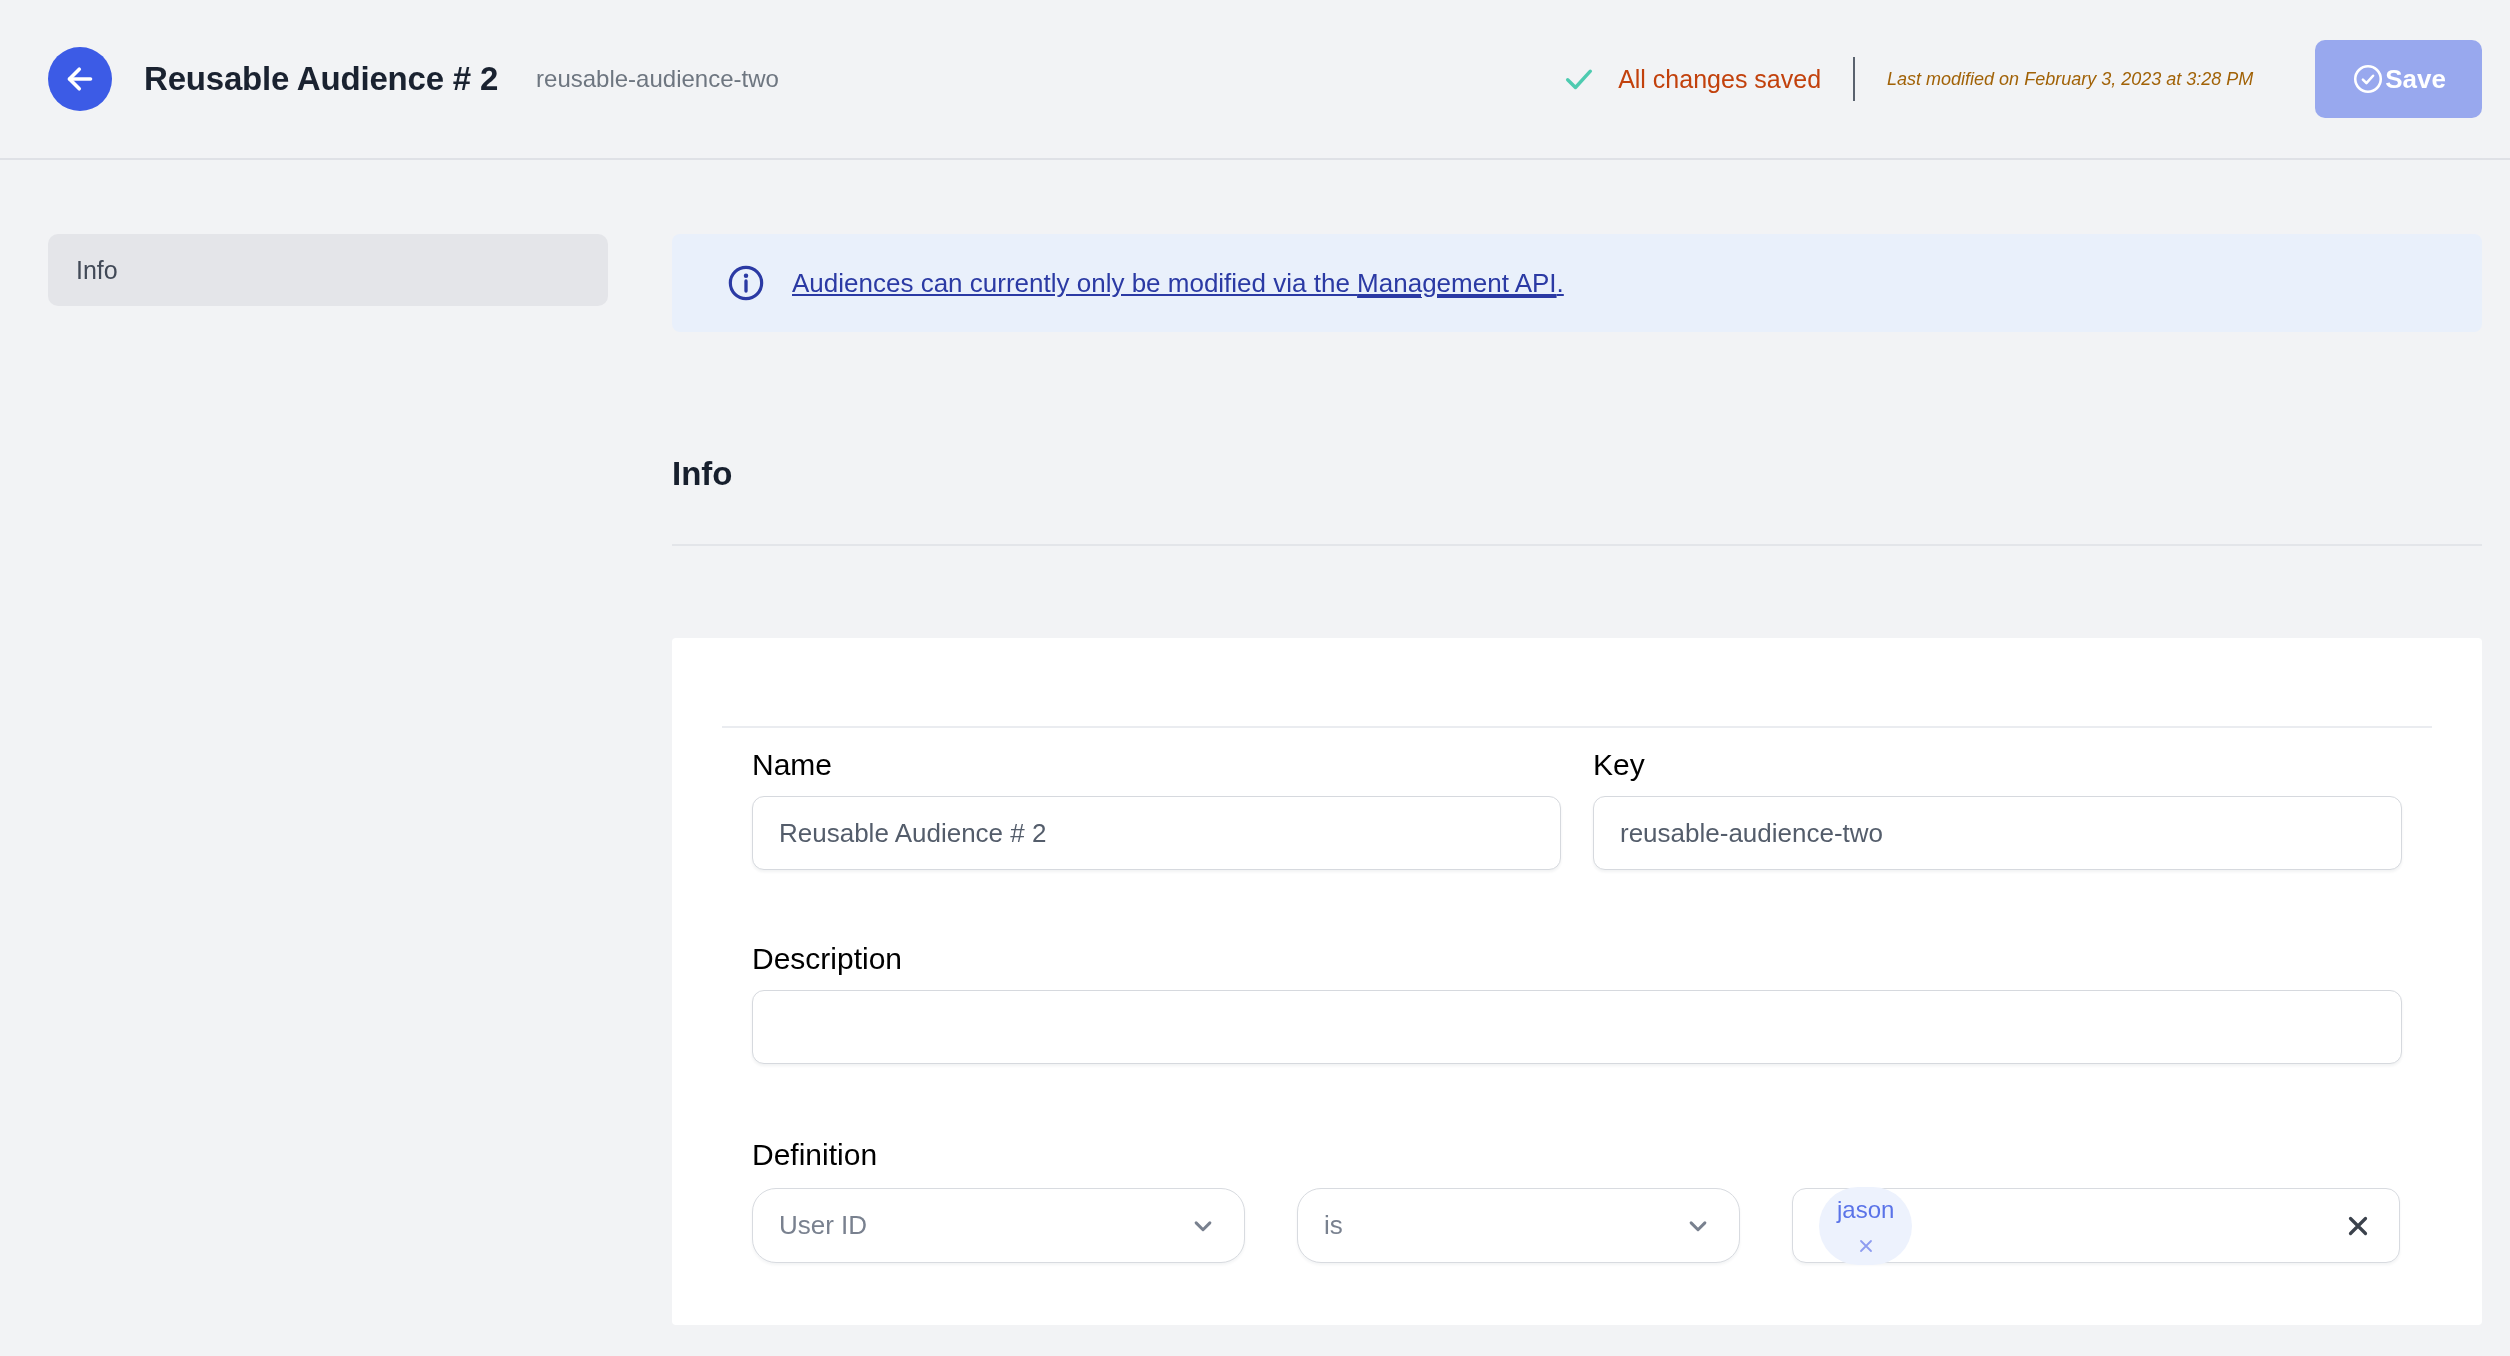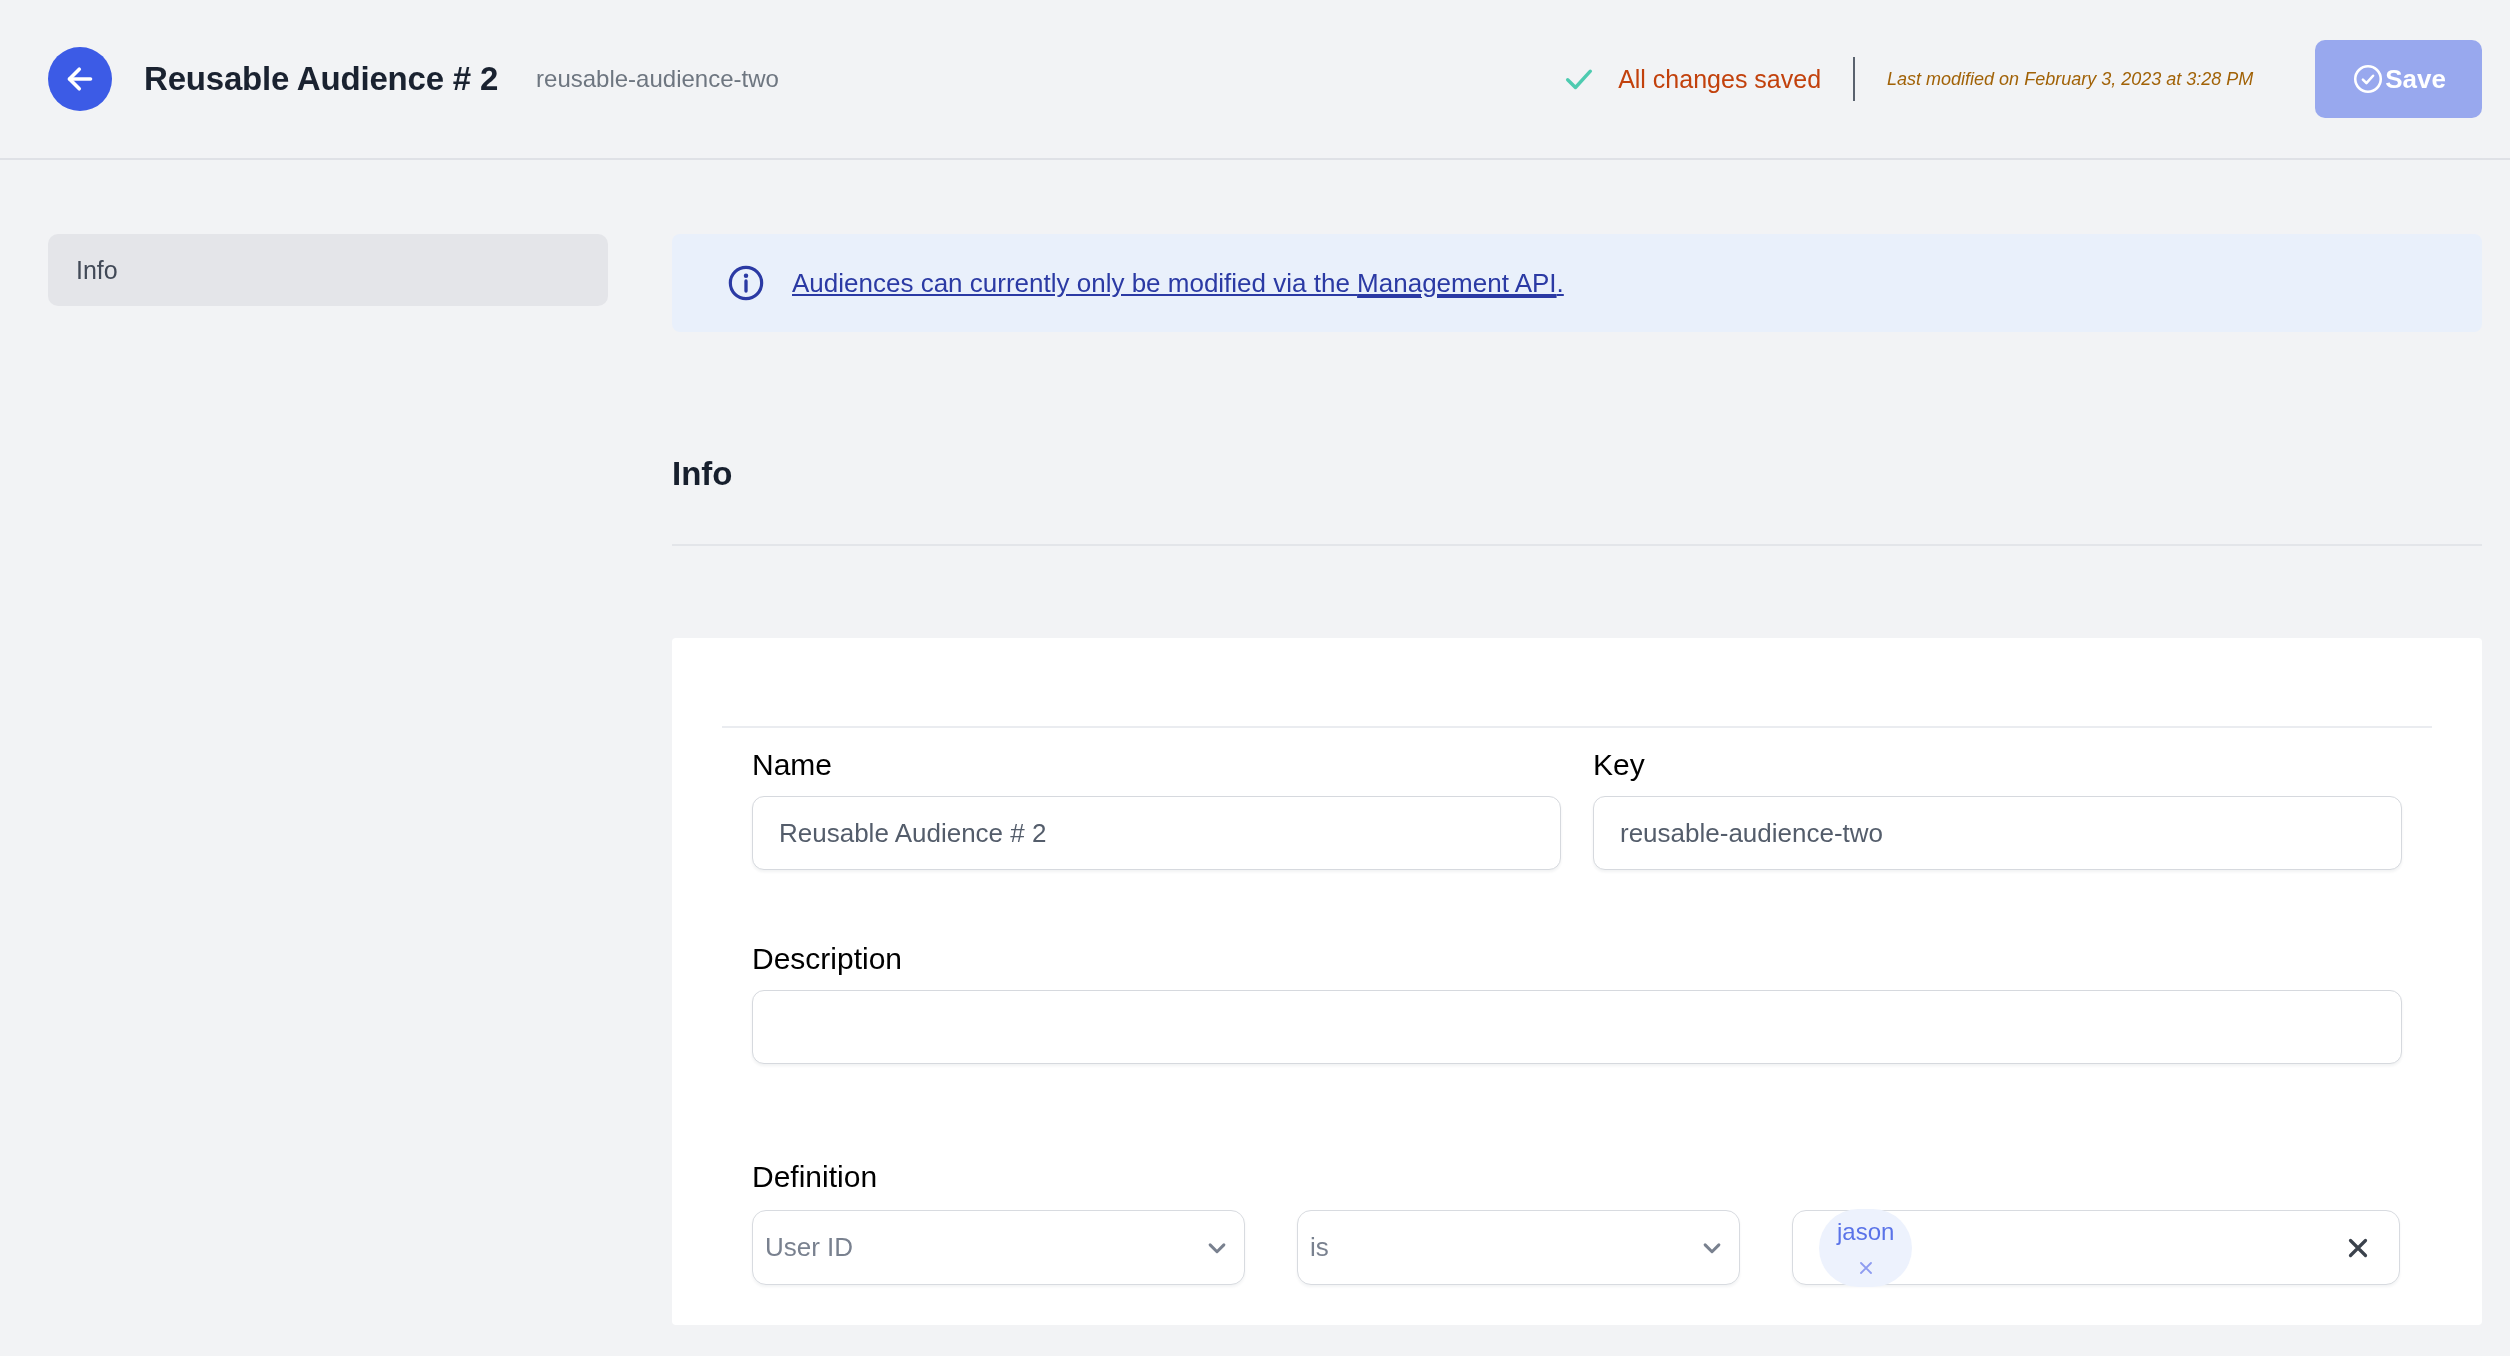--- a/index.html
+++ b/index.html
@@ -74,38 +74,38 @@
     margin-top:92px;height:687px;background:#fff;border-radius:4px;
     padding:88px 50px 0 50px;
   }
   .form-divider{height:2px;background:#eaecf0;}
   .form{padding:0 30px;}
   .field-label{
     font-size:30px;font-weight:400;color:#000000;
     line-height:34px;margin:20px 0 14px 0;
   }
   .field-label.gap-lg{margin-top:72px;}
-  .field-label.gap-def{margin-top:92px;margin-bottom:16px;}
+  .field-label.gap-def{margin-top:70px;margin-bottom:16px;}
   .row{display:flex;gap:32px;}
   .row .field{flex:1;min-width:0;}
   .text-input{
     width:100%;height:74px;
     border:1px solid #d6d9de;border-radius:12px;
     padding:0 26px;font-size:26px;color:#545d6b;
     font-family:"Liberation Sans", sans-serif;
     background:#fff;outline:none;
     box-shadow:0 2px 3px rgba(20,30,55,.06);
   }
   textarea.text-input{resize:none;padding-top:20px;}
   
   .controls{display:flex;gap:52px;margin-top:2px;}
   .select-box{
-    height:75px;border:1px solid #d8dbe0;border-radius:14px;background:#fff;
+    height:75px;border:1px solid #d8dbe0;border-radius:24px;background:#fff;
     display:flex;align-items:center;justify-content:space-between;
-    padding:0 12px;font-size:26px;color:#79818f;cursor:pointer;
+    padding:0 26px;font-size:26px;color:#79818f;cursor:pointer;
     box-shadow:0 2px 3px rgba(20,30,55,.05);
   }
   .select-attribute{width:493px;}
   .select-operator{width:443px;}
   .select-box svg{width:30px;height:30px;flex-shrink:0;}
   .value-box{
     width:608px;height:75px;border:1px solid #d8dbe0;border-radius:14px;background:#fff;
     display:flex;align-items:center;justify-content:space-between;
     padding:0 26px;box-shadow:0 2px 3px rgba(20,30,55,.05);
   }

